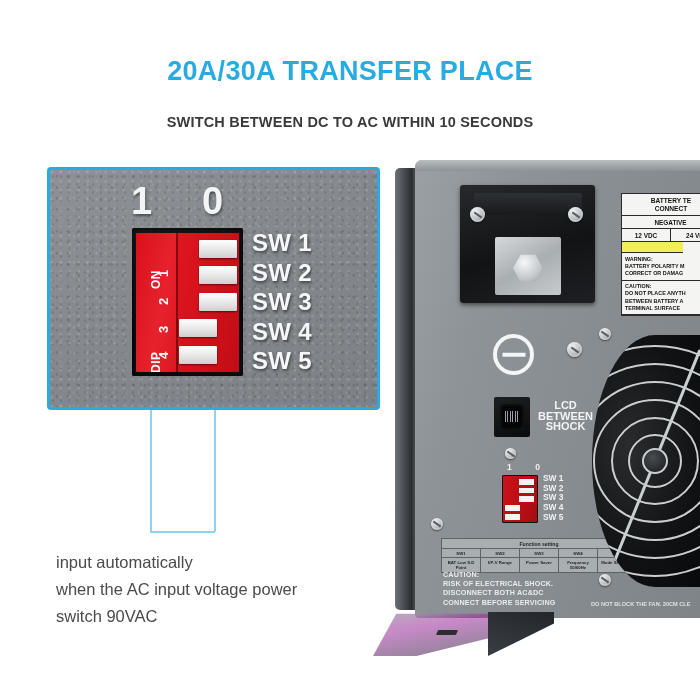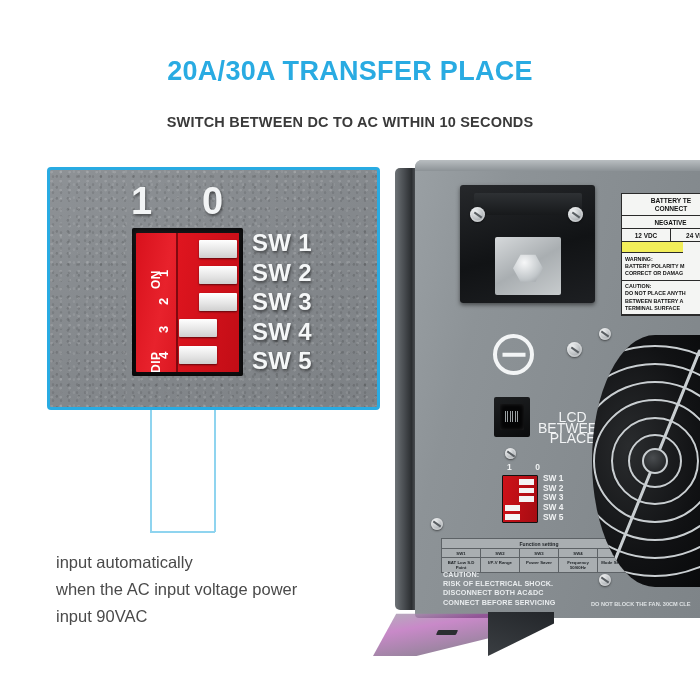--- a/index.html
+++ b/index.html
@@ -325,26 +325,25 @@
   .rj45::after {
     content: "";
     position: absolute;
     left: 11px; top: 14px;
     width: 14px; height: 11px;
     background: repeating-linear-gradient(90deg, #9aa0a3 0 1px, transparent 1px 2.4px);
   }
   .rj-label {
     position: absolute;
     left: 123px; top: 240px;
-    font-size: 14px;
-    font-weight: normal;
+    font-size: 11px;
+    font-weight: bold;
     color: #f1f3f4;
     line-height: 10.5px;
     text-align: center;
-    margin-top: 12px;
   }
 
   
   .unit-dip {
     position: absolute;
     left: 87px; top: 315px;
     width: 36px; height: 48px;
     background: linear-gradient(100deg, #cf1119, #a60c12);
     border: 1.5px solid #111;
     border-radius: 1px;
@@ -520,21 +519,21 @@
   </div>
 </div>
 
 <div class="leader v1"></div>
 <div class="leader v2"></div>
 <div class="leader h1"></div>
 
 <div class="caption">
   <div>input automatically</div>
   <div>when the AC input voltage power</div>
-  <div>input 90VAC</div>
+  <div>switch 90VAC</div>
 </div>
 
 <div class="unit">
   <div class="unit-edge"></div>
 
   <div class="unit-face">
     <div class="bezel-top"></div>
 
     <div class="term-block">
       <div class="term-bar"></div>
@@ -571,21 +570,21 @@
       </div>
     </div>
 
     <div class="neg-sym"></div>
     <div class="screw" style="left:152px; top:182px;"></div>
 
     <div class="rj45"></div>
     <div class="rj-label">
       <div>LCD</div>
       <div>BETWEEN</div>
-      <div>PLACE</div>
+      <div>SHOCK</div>
     </div>
     <div class="screw" style="left:90px; top:288px; width:11px; height:11px;"></div>
 
     <div class="u-nums">
       <span>1</span>
       <span>0</span>
     </div>
     <div class="unit-dip">
       <div class="u-lever off" style="top:6%"></div>
       <div class="u-lever off" style="top:25%"></div>

